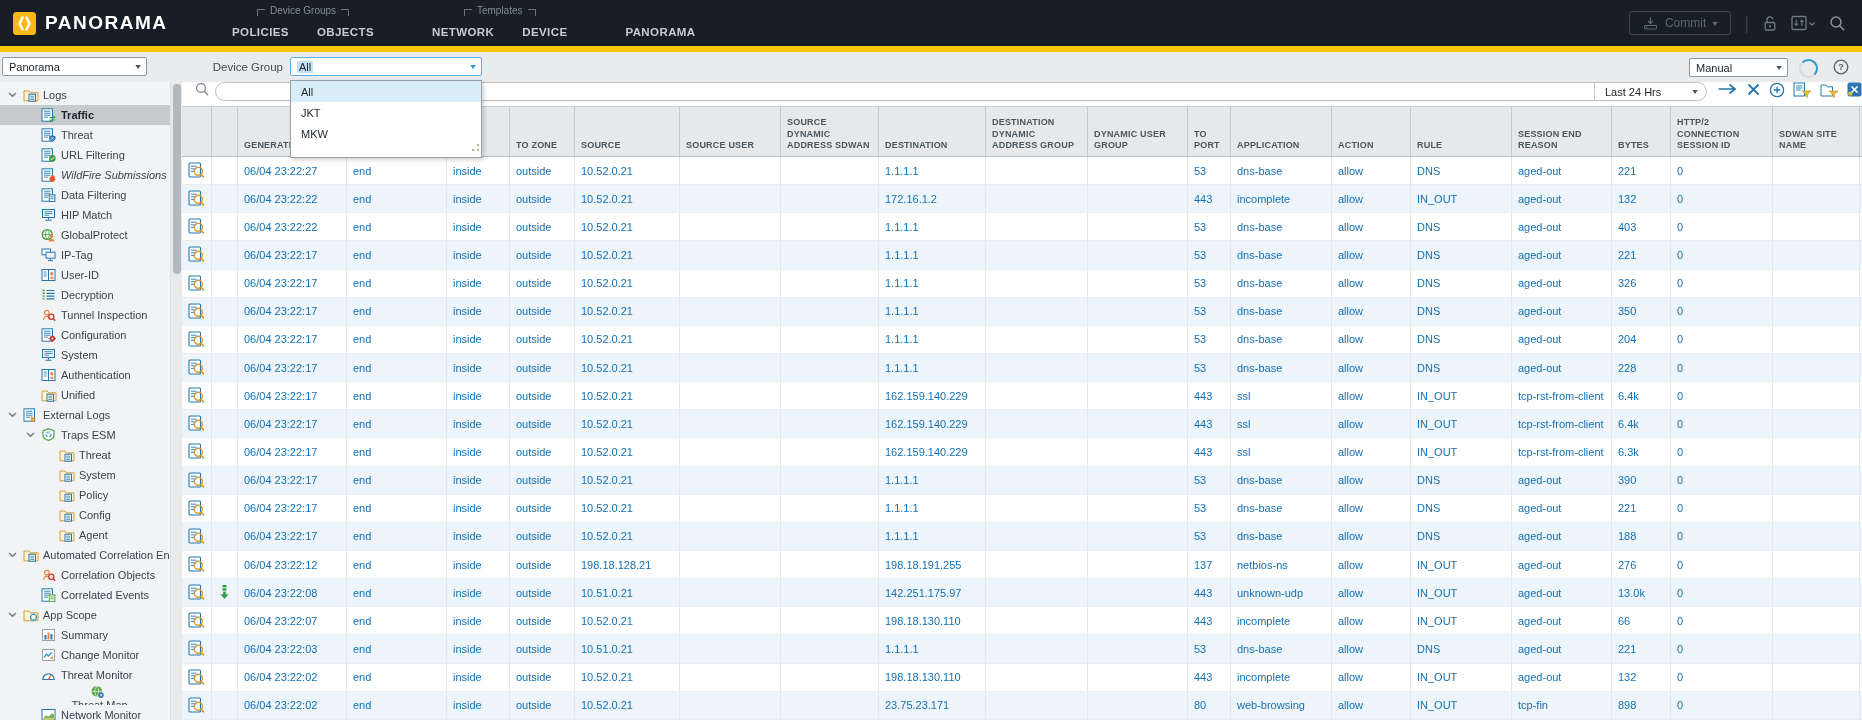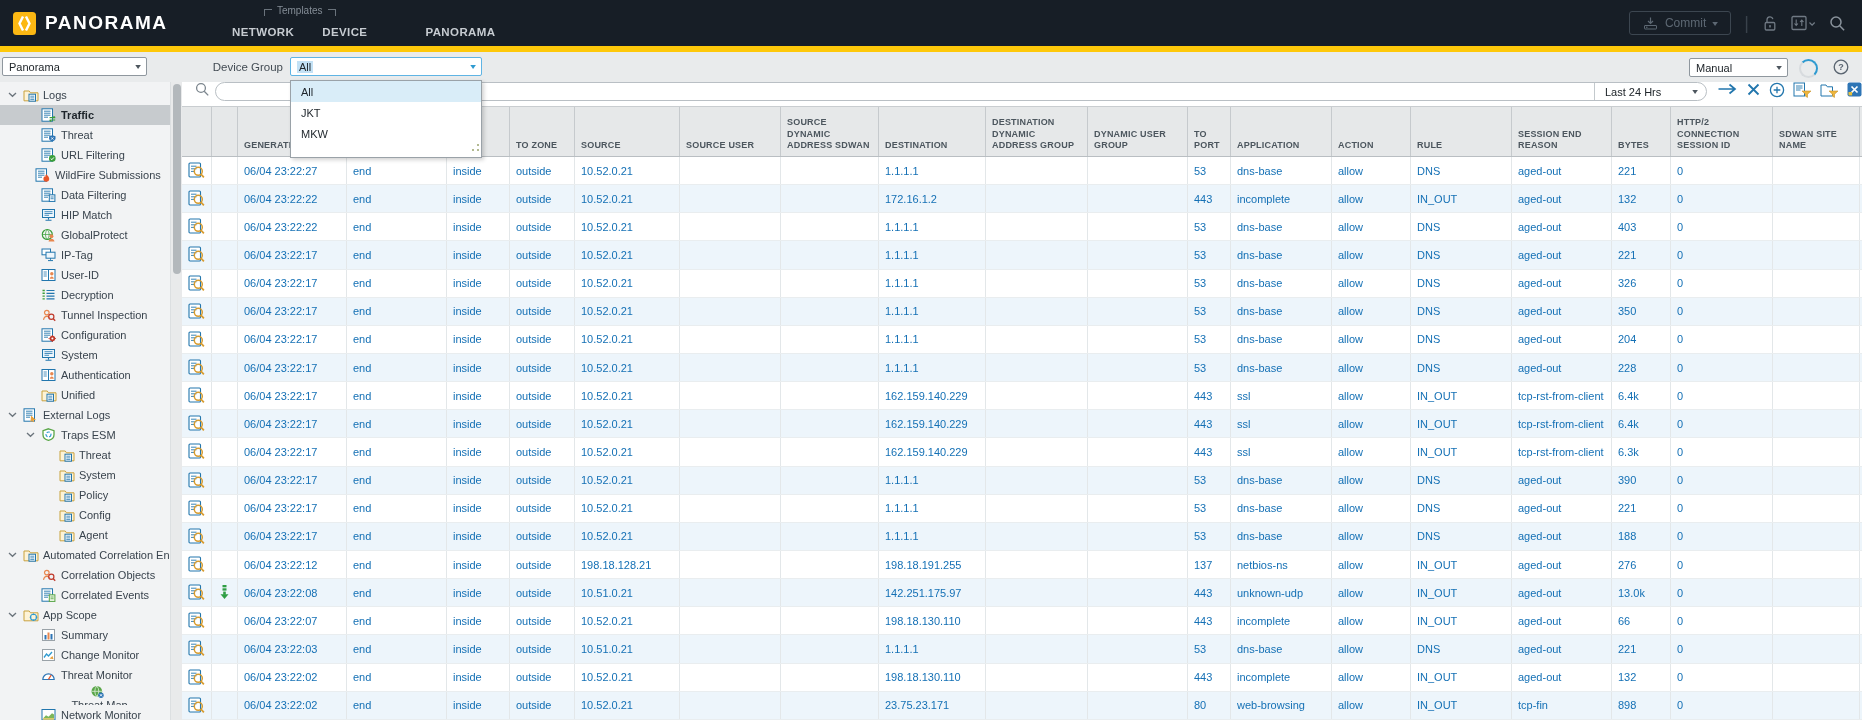--- a/index.html
+++ b/index.html
@@ -87,20 +87,29 @@
       <span class="nav-icon">
         <svg width="23" height="23" viewBox="0 0 23 23">
             <rect width="23" height="23" rx="3.5" fill="#fcb813"></rect>
             <path d="M10 4.5L6.5 11.5L10 18.5" stroke="#fff" stroke-width="2.4" fill="none"></path>
             <path d="M13 4.5l3.5 7-3.5 7" stroke="#fff" stroke-width="2.4" fill="none"></path>
           </svg>
       </span>
       <span class="brand-text">PANORAMA</span>
     </div>
     <nav id="nav-groups">
+        <div class="nav-group">
+          <div class="grp-label">
+            <span class="corner l"></span>
+            <span>Device Groups</span>
+            <span class="corner r"></span>
+          </div>
+          <div class="nav-item">POLICIES</div>
+          <div class="nav-item">OBJECTS</div>
+        </div>
         <div class="nav-group">
           <div class="grp-label">
             <span class="corner l"></span>
             <span>Templates</span>
             <span class="corner r"></span>
           </div>
           <div class="nav-item">NETWORK</div>
           <div class="nav-item">DEVICE</div>
         </div>
         <div class="nav-group">
@@ -214,21 +223,21 @@
             <span class="ticon">
               <svg width="15" height="14" viewBox="0 0 15 14">
                 <rect x="1" y="0.8" width="10.5" height="12.4" fill="#fff" stroke="#2276ad"></rect>
                 <path d="M3 3.2h6.5M3 5.2h6.5M3 7.2h6.5M3 9.2h4" stroke="#2276ad" stroke-width="0.9"></path>
                 <circle cx="11.3" cy="10.4" r="3.3" fill="#3a9e3a"></circle>
                 <path d="M9.7 10.5l1.2 1.2 2-2.3" stroke="#fff" stroke-width="1" fill="none"></path>
               </svg>
             </span>
             <span class="tlabel">URL Filtering</span>
           </div>
-          <div class="titem" style="padding-left: 20px;">
+          <div class="titem" style="padding-left: 26px; font-style: italic;">
             <span class="tchev"></span>
             <span class="ticon">
               <svg width="15" height="14" viewBox="0 0 15 14">
                 <rect x="1" y="0.8" width="10.5" height="12.4" fill="#fff" stroke="#2276ad"></rect>
                 <path d="M3 3.2h6.5M3 5.2h6.5M3 7.2h6.5M3 9.2h4" stroke="#2276ad" stroke-width="0.9"></path>
                 <path d="M11.3 6.3c1.8 1.7 2.9 3.1 2.9 4.5a2.9 2.9 0 0 1-5.8 0c0-1 .4-1.8 1.1-2.6.2.5.5.8.9.9-.2-1-.1-2 .9-2.8z" fill="#e8572a"></path>
               </svg>
             </span>
             <span class="tlabel">WildFire Submissions</span>
           </div>

